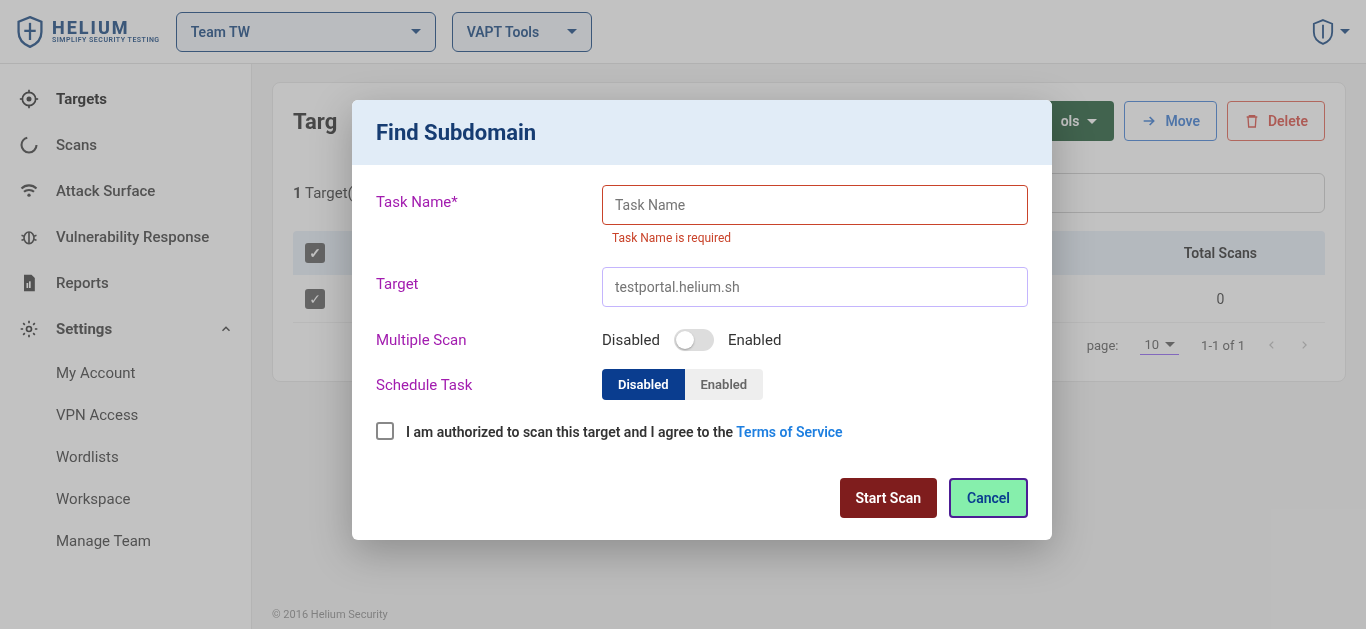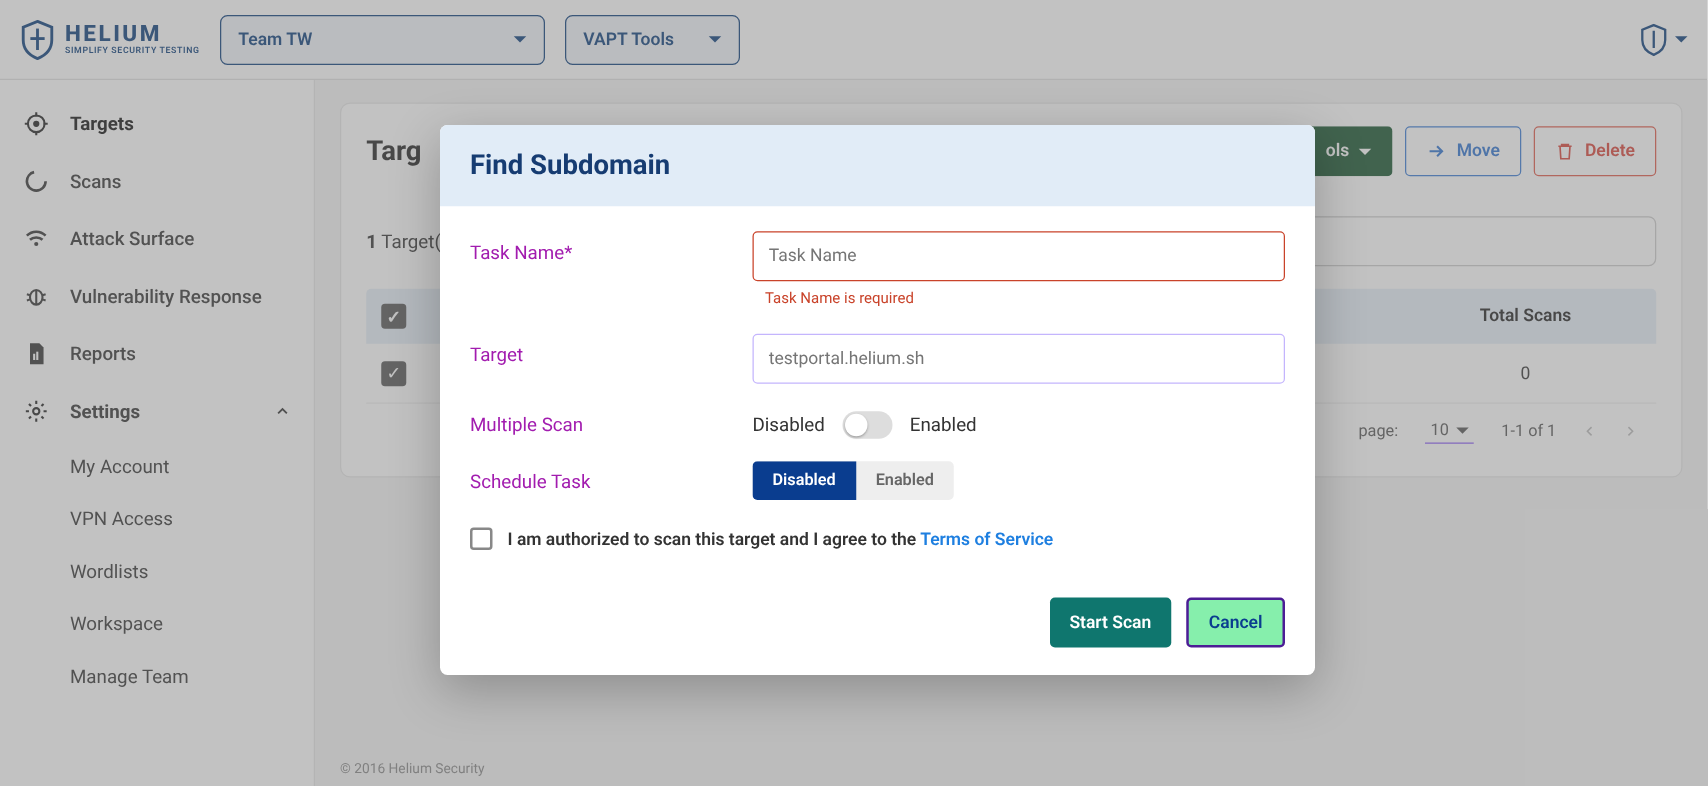--- a/index.html
+++ b/index.html
@@ -61,21 +61,21 @@
 .toggle-row{display:flex;align-items:center;gap:14px;font-size:15px;color:#333}
 .switch{width:40px;height:22px;background:#ddd;border-radius:12px;position:relative}
 .switch::after{content:"";position:absolute;left:2px;top:2px;width:18px;height:18px;background:#fff;border-radius:50%;box-shadow:0 1px 2px rgba(0,0,0,0.3)}
 .seg{display:flex;background:#eee;border-radius:4px;overflow:hidden;width:fit-content}
 .seg-btn{padding:8px 16px;font-size:13px;font-weight:600;color:#666;cursor:pointer}
 .seg-btn.on{background:#0a3d8f;color:#fff}
 .auth-row{display:flex;align-items:flex-end;gap:12px;font-size:14px;color:#333;margin-top:0}
 .auth-chk{width:18px;height:18px;border:2px solid #888;border-radius:3px}
 .auth-row a{color:#1e7fe0;text-decoration:none;font-weight:600}
 .modal-foot{display:flex;justify-content:flex-end;gap:12px;padding:18px 24px 22px}
-.btn-start{background:#0f766e;color:#fff;border:none}
+.btn-start{background:#7f1d1d;color:#fff;border:none}
 .btn-cancel{background:#86efac;color:#0a3d8f;border:2px solid #4c1d95}
 svg{display:block}
 .tri{width:0;height:0;border-left:5px solid transparent;border-right:5px solid transparent;border-top:5px solid currentColor}
 </style>
 </head>
 <body>
 
 <div class="topbar">
   <div class="logo">
     <svg class="logo-shield" viewBox="0 0 24 28">

